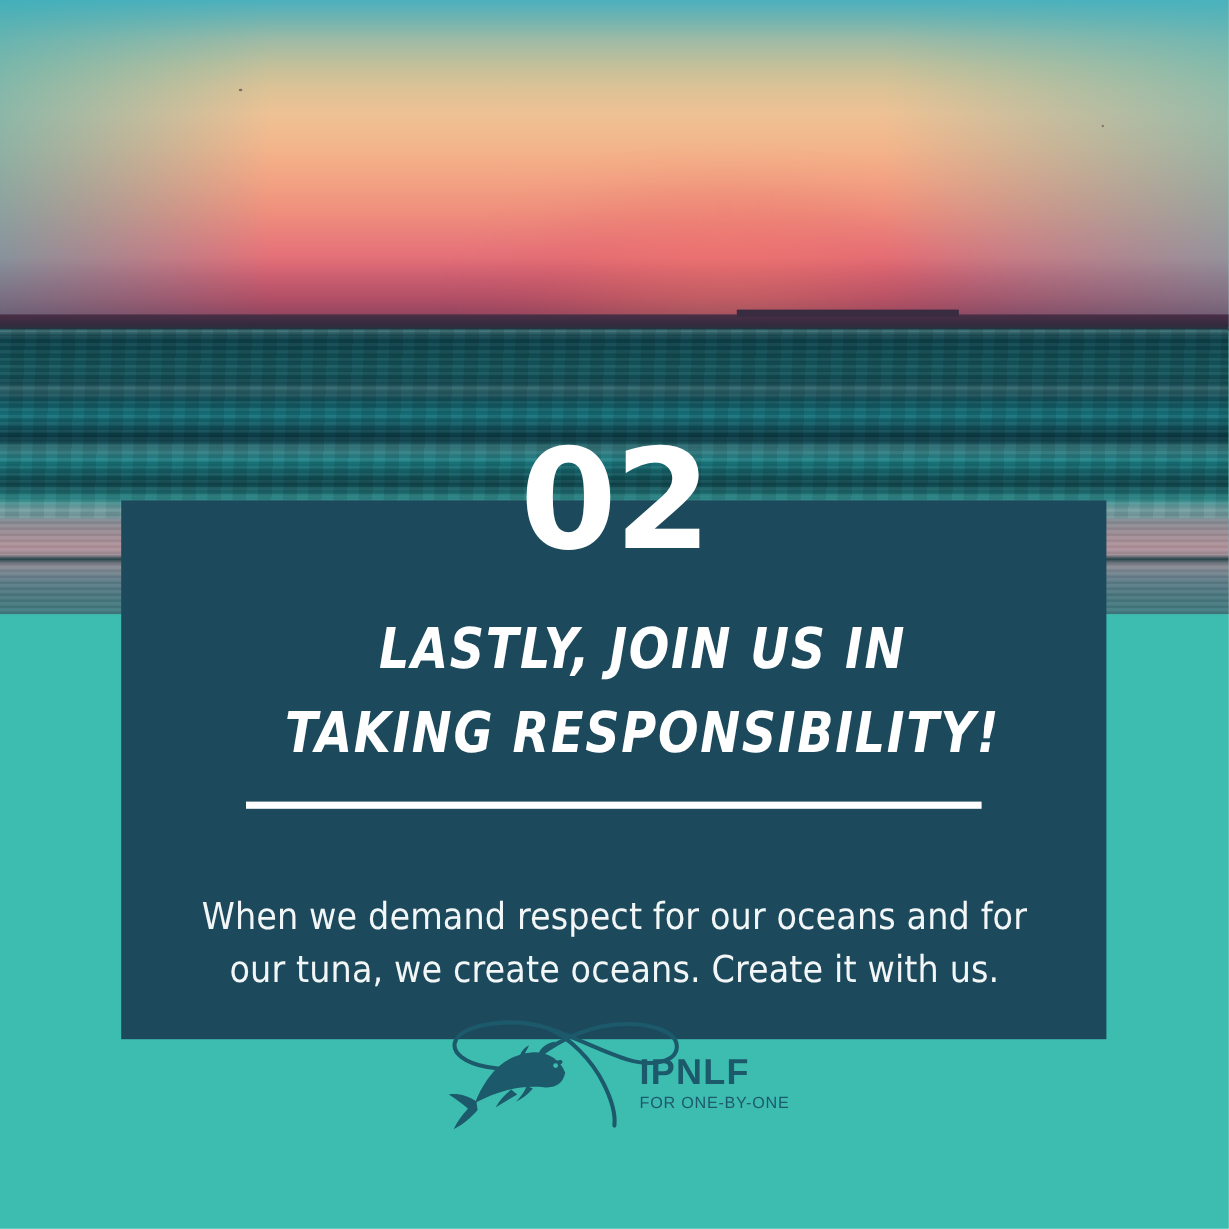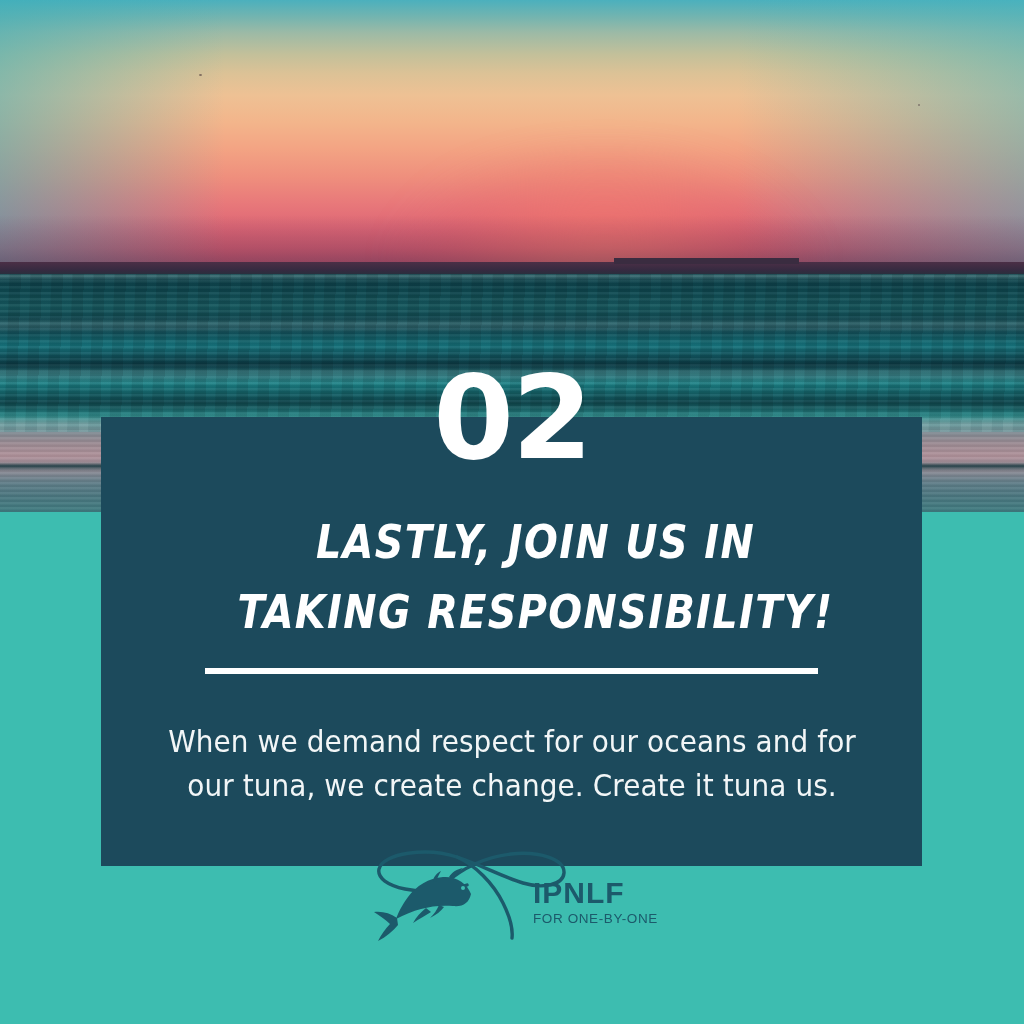--- a/index.html
+++ b/index.html
@@ -270,21 +270,21 @@
     width: 613px;
     height: 6px;
     background: #ffffff;
     z-index: 4;
   }
 
   
   .body-copy {
     position: absolute;
     left: 140px;
-    top: 719px;
+    top: 742px;
     width: 744px;
     text-align: center;
     z-index: 4;
   }
   .body-line {
     display: block;
     font-family: "Liberation Sans Narrow", "DejaVu Sans Condensed", "Liberation Sans", sans-serif;
     font-size: 31px;
     line-height: 44px;
     color: #f2f6f7;
@@ -330,21 +330,21 @@
 
   <div class="headline">
     <span class="headline-line">LASTLY, JOIN US IN</span>
     <span class="headline-line">TAKING RESPONSIBILITY!</span>
   </div>
 
   <div class="divider"></div>
 
   <div class="body-copy">
     <span class="body-line">When we demand respect for our oceans and for</span>
-    <span class="body-line">our tuna, we create change. Create it tuna us.</span>
+    <span class="body-line">our tuna, we create oceans. Create it with us.</span>
   </div>
 
   <div class="logo">
     <svg width="290" height="100" viewBox="0 0 290 100" xmlns="http://www.w3.org/2000/svg">
 
       <g fill="none" stroke="#1c5a6b" stroke-width="3.4" stroke-linecap="round">
         <path d="M96 44 C 52 58, 4 46, 8 28 C 12 12, 56 6, 86 16
                  C 110 24, 132 36, 152 42 C 172 48, 192 44, 193 32
                  C 194 18, 168 10, 140 13 C 112 16, 88 30, 72 44"></path>
         <path d="M86 16 C 104 24, 122 42, 132 62 C 140 78, 142 88, 141 97"></path>

